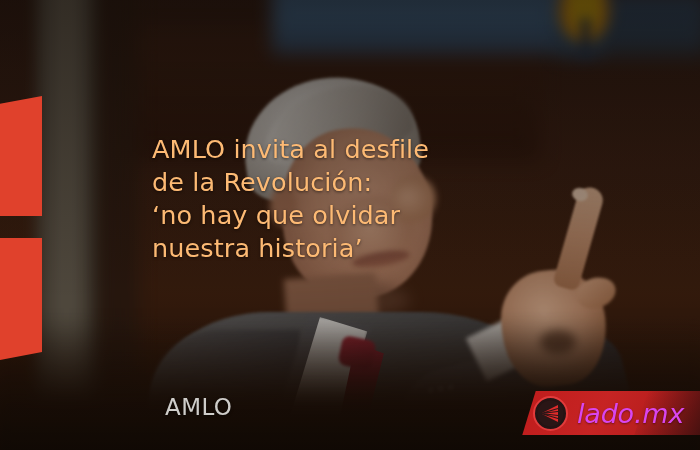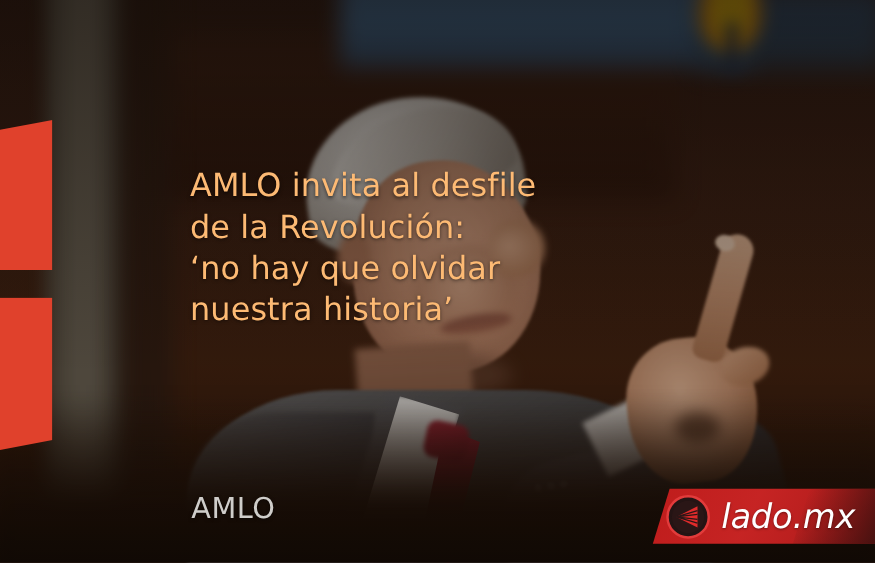--- a/index.html
+++ b/index.html
@@ -464,21 +464,21 @@
     font-weight: 400;
     color: #fdba74;
     letter-spacing: .1px;
     text-shadow: 0 1px 3px rgba(0,0,0,.55);
     white-space: pre-line;
   }
 
   
   .caption {
     position: absolute;
-    left: 153px;
+    left: 165px;
     top: 393px;
     margin: 0;
     font-family: "DejaVu Sans", "Liberation Sans", sans-serif;
     font-size: 23px;
     line-height: 28px;
     font-weight: 400;
     color: #cfcdca;
     letter-spacing: .4px;
     text-shadow: 0 1px 3px rgba(0,0,0,.5);
   }
@@ -527,21 +527,21 @@
     border: 2px solid #e23b3b;
     flex: 0 0 auto;
     overflow: hidden;
   }
   .logo-mark svg { display: block; }
   .logo-text {
     font-family: "DejaVu Sans", "Liberation Sans", sans-serif;
     font-size: 27px;
     font-style: italic;
     font-weight: 400;
-    color: #ffffff;
+    color: #d946ef;
     letter-spacing: -.2px;
     text-shadow: 0 1px 2px rgba(0,0,0,.4);
     white-space: nowrap;
   }
 </style>
 </head>
 <body>
 
 <div class="stage">
 

